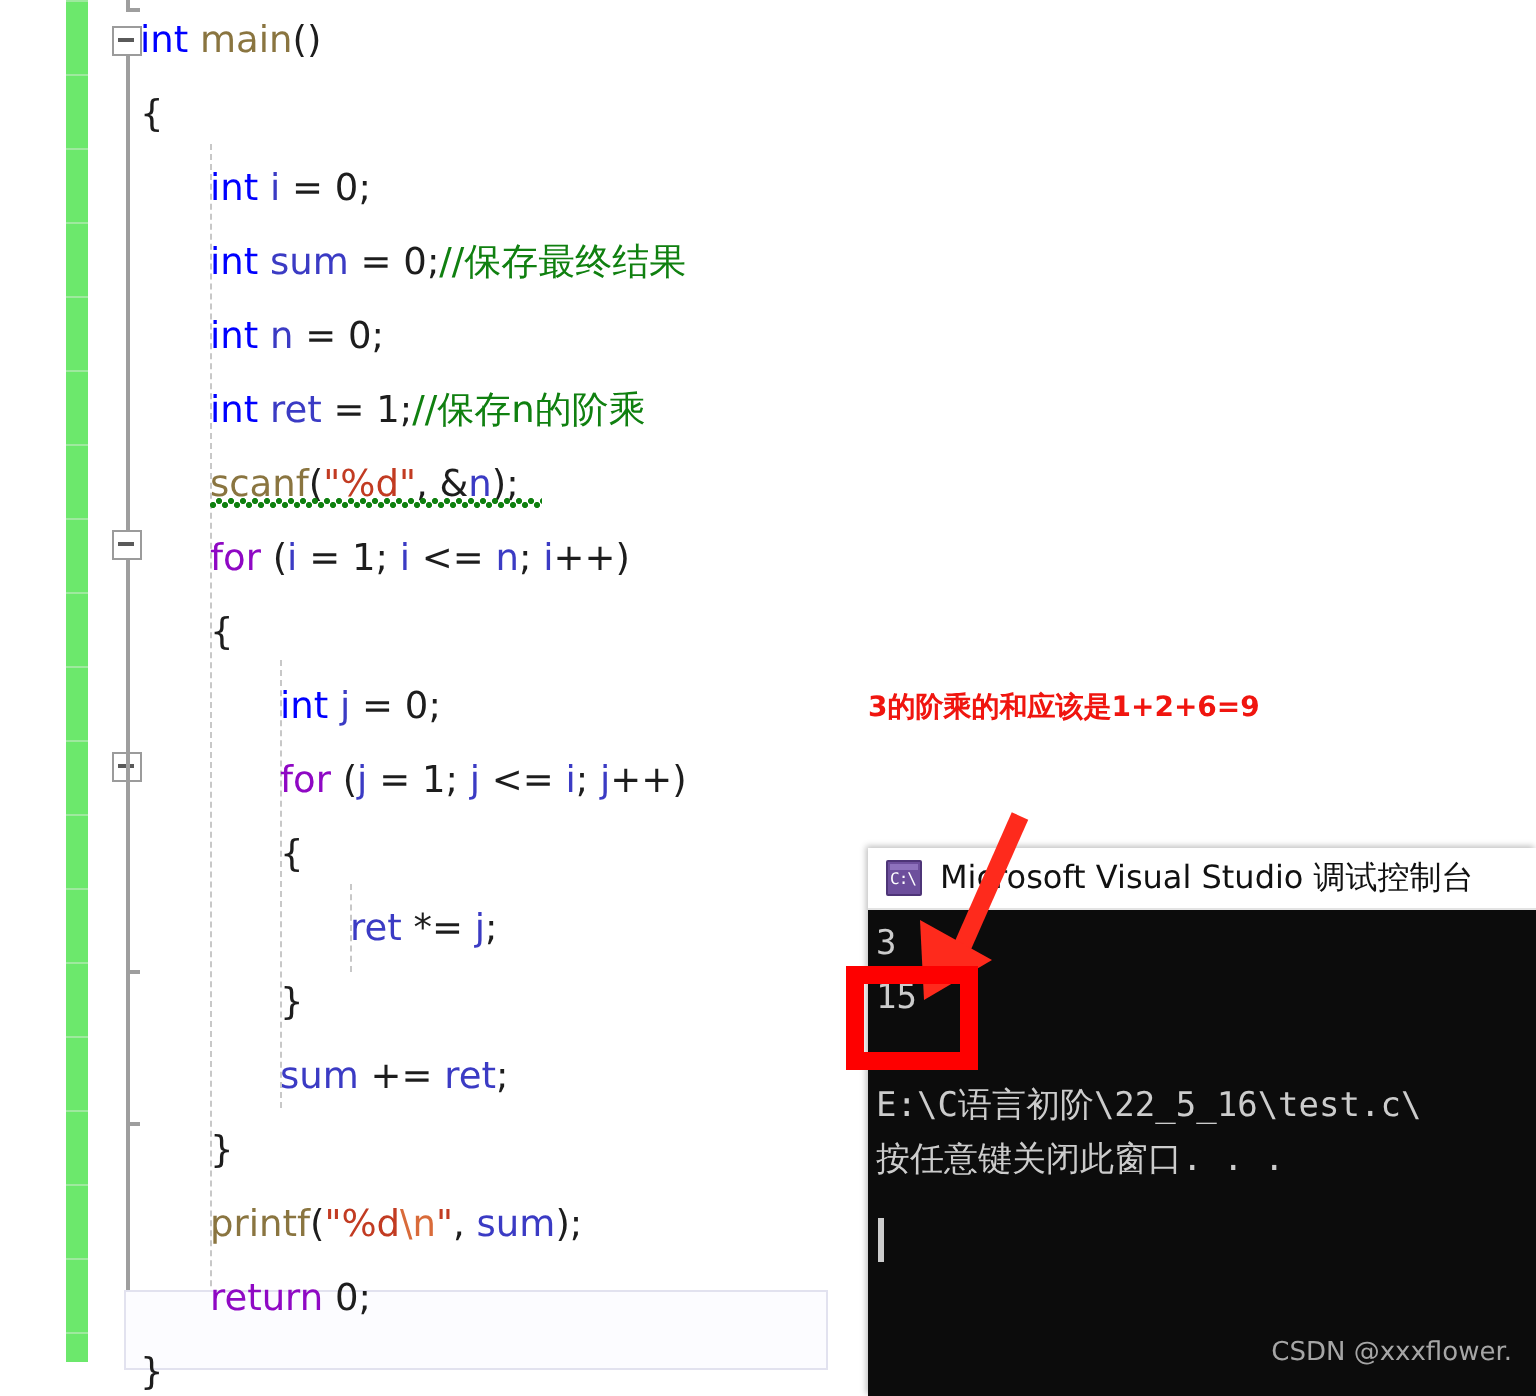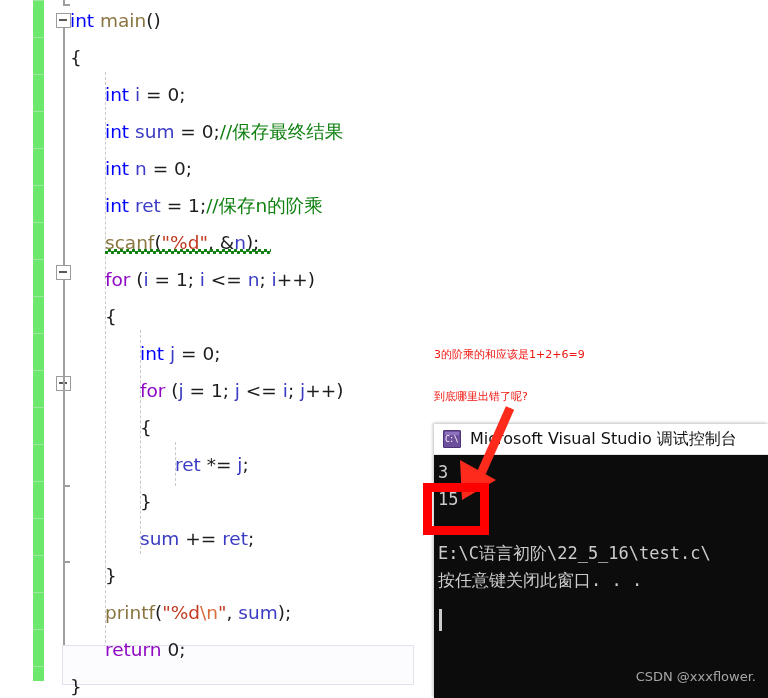--- a/index.html
+++ b/index.html
@@ -135,22 +135,22 @@
     border: 1px solid #e2e2ef;
     background: #fcfcff;
     box-sizing: border-box;
   }
 
   
   .annotation {
     position: absolute;
     color: #f0150f;
     font-family: "DejaVu Sans", sans-serif;
-    font-size: 11px;
-    font-weight: 400;
+    font-size: 14px;
+    font-weight: 700;
     line-height: 21px;
     white-space: pre;
   }
 
   
   .arrow-svg {
     position: absolute;
     left: 440px;
     top: 404px;
     width: 90px;
@@ -311,21 +311,20 @@
     <div class="indent-guide" style="left:175px; top:442px; height:44px;"></div>
 
     <div class="current-line" style="left:62px; top:645px; width:352px; height:40px;"></div>
 
     <div class="code" id="code-lines"><div class="line" style="top: 2px; left: 70px;"><span class="t-kw">int</span><span class="t-plain"> </span><span class="t-fn">main</span><span class="t-plain">()</span></div><div class="line" style="top: 39px; left: 70px;"><span class="t-brace">{</span></div><div class="line" style="top: 76px; left: 105px;"><span class="t-kw">int</span><span class="t-plain"> </span><span class="t-id">i</span><span class="t-plain"> = 0;</span></div><div class="line" style="top: 113px; left: 105px;"><span class="t-kw">int</span><span class="t-plain"> </span><span class="t-id">sum</span><span class="t-plain"> = 0;</span><span class="t-cmt">//保存最终结果</span></div><div class="line" style="top: 150px; left: 105px;"><span class="t-kw">int</span><span class="t-plain"> </span><span class="t-id">n</span><span class="t-plain"> = 0;</span></div><div class="line" style="top: 187px; left: 105px;"><span class="t-kw">int</span><span class="t-plain"> </span><span class="t-id">ret</span><span class="t-plain"> = 1;</span><span class="t-cmt">//保存n的阶乘</span></div><div class="line" style="top: 224px; left: 105px;"><span class="t-fn">scanf</span><span class="t-plain">(</span><span class="t-str">"%d"</span><span class="t-plain">, &amp;</span><span class="t-id">n</span><span class="t-plain">);</span></div><div class="line" style="top: 261px; left: 105px;"><span class="t-ctrl">for</span><span class="t-plain"> (</span><span class="t-id">i</span><span class="t-plain"> = 1; </span><span class="t-id">i</span><span class="t-plain"> &lt;= </span><span class="t-id">n</span><span class="t-plain">; </span><span class="t-id">i</span><span class="t-plain">++)</span></div><div class="line" style="top: 298px; left: 105px;"><span class="t-brace">{</span></div><div class="line" style="top: 335px; left: 140px;"><span class="t-kw">int</span><span class="t-plain"> </span><span class="t-id">j</span><span class="t-plain"> = 0;</span></div><div class="line" style="top: 372px; left: 140px;"><span class="t-ctrl">for</span><span class="t-plain"> (</span><span class="t-id">j</span><span class="t-plain"> = 1; </span><span class="t-id">j</span><span class="t-plain"> &lt;= </span><span class="t-id">i</span><span class="t-plain">; </span><span class="t-id">j</span><span class="t-plain">++)</span></div><div class="line" style="top: 409px; left: 140px;"><span class="t-brace">{</span></div><div class="line" style="top: 446px; left: 175px;"><span class="t-id">ret</span><span class="t-plain"> *= </span><span class="t-id">j</span><span class="t-plain">;</span></div><div class="line" style="top: 483px; left: 140px;"><span class="t-brace">}</span></div><div class="line" style="top: 520px; left: 140px;"><span class="t-id">sum</span><span class="t-plain"> += </span><span class="t-id">ret</span><span class="t-plain">;</span></div><div class="line" style="top: 557px; left: 105px;"><span class="t-brace">}</span></div><div class="line" style="top: 594px; left: 105px;"><span class="t-fn">printf</span><span class="t-plain">(</span><span class="t-str">"%d</span><span class="t-esc">\n</span><span class="t-str">"</span><span class="t-plain">, </span><span class="t-id">sum</span><span class="t-plain">);</span></div><div class="line" style="top: 631px; left: 105px;"><span class="t-ctrl">return</span><span class="t-plain"> 0;</span></div><div class="line" style="top: 668px; left: 70px;"><span class="t-brace">}</span></div></div>
 
     <div class="squiggle" style="left:105px; top:249px; width:166px;"></div>
   </div>
 
   <div class="annotation" style="left:434px; top:344px;">3的阶乘的和应该是1+2+6=9</div>
-  <div class="annotation" style="left:434px; top:386px;">到底哪里出错了呢?</div>
 
   <div class="console-window">
     <div class="console-titlebar">
       <div class="console-icon">
         <span class="console-icon-text">C:\</span>
       </div>
       <div class="console-title">Microsoft Visual Studio 调试控制台</div>
     </div>
     <div class="console-body" id="console-body">3
 15

